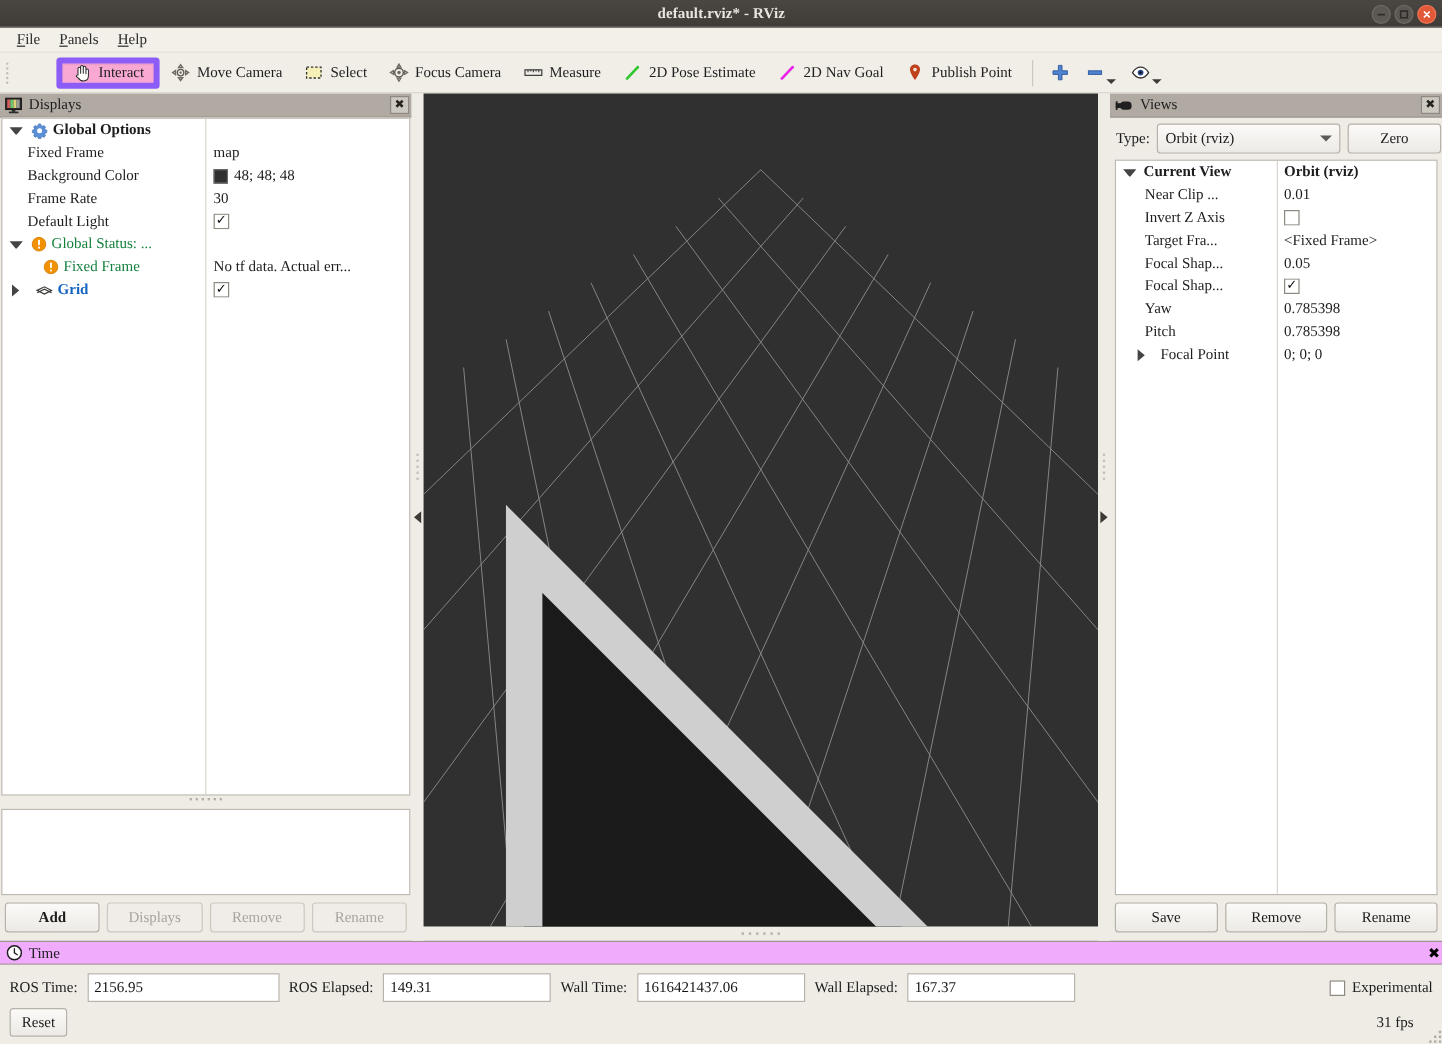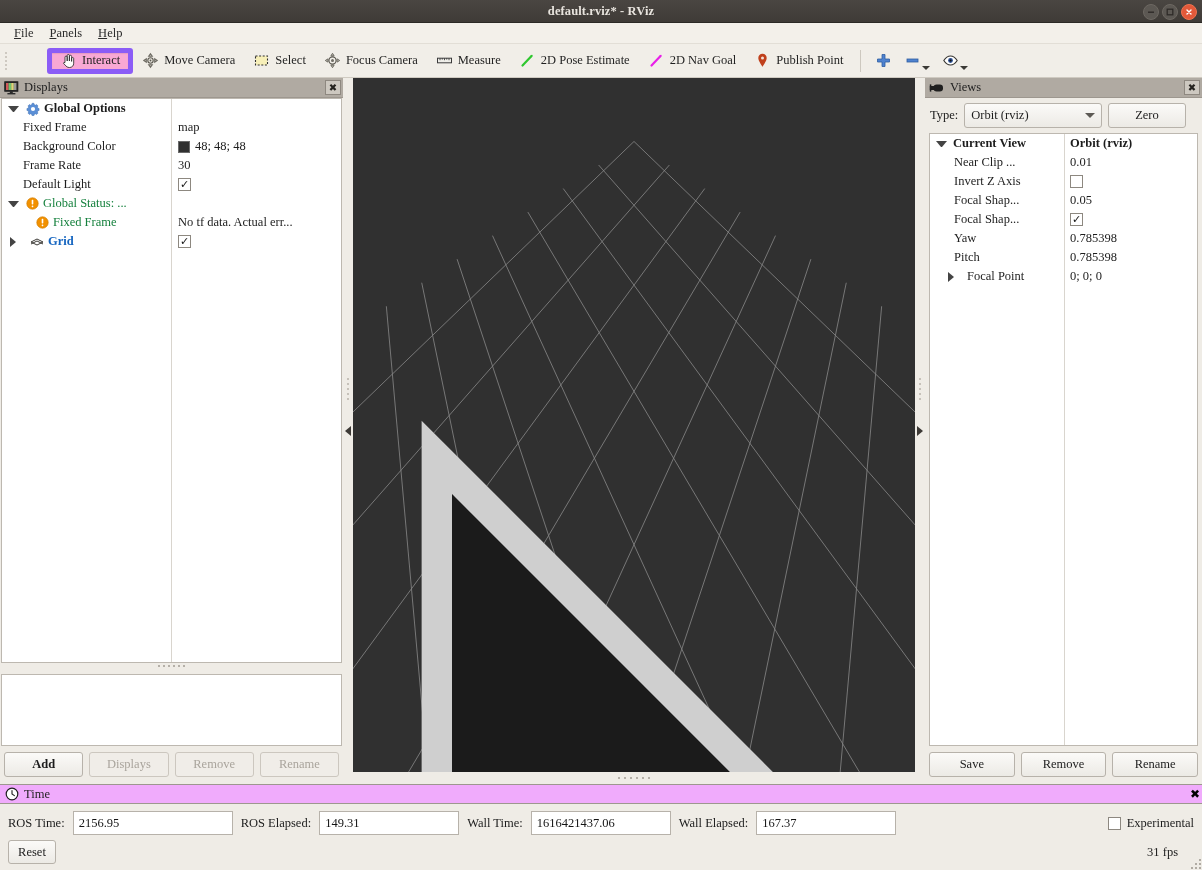--- a/index.html
+++ b/index.html
@@ -270,21 +270,21 @@
     display: flex; align-items: center; justify-content: center; gap: 4px;
     background: #efece6;
   }
   .vp-bottom-dots i { width: 2px; height: 2px; background: #b5b0a8; display: block; }
   .center-col { flex: 1 1 auto; display: flex; flex-direction: column; min-width: 0; }
 
   
   .right-panel { width: 277px; flex: 0 0 277px; }
   .type-row {
     display: flex; align-items: center; gap: 6px;
-    padding: 5px 16px 5px 5px;
+    padding: 5px 1px 5px 5px;
     flex: 0 0 auto;
   }
   .type-row .lbl { font-size: 12.5px; color: #1c1c1c; }
   .combo {
     flex: 1 1 auto; height: 25px;
     border: 1px solid #b7b2aa; border-radius: 3px;
     background: linear-gradient(to bottom, #fbfaf8, #eceae5);
     display: flex; align-items: center;
     padding: 0 6px; font-size: 12.5px; color: #1c1c1c;
     position: relative;
@@ -762,20 +762,28 @@
 
         <div class="tree-row">
           <div class="v-label v-indent1">
               <span>Invert Z Axis</span>
             </div>
           <div class="v-value">
               <span class="chk"></span>
             </div>
         </div>
 
+        <div class="tree-row">
+          <div class="v-label v-indent1">
+              <span>Target Fra...</span>
+            </div>
+          <div class="v-value">
+              <span>&lt;Fixed Frame&gt;</span>
+            </div>
+        </div>
 
 
         <div class="tree-row">
           <div class="v-label v-indent1">
               <span>Focal Shap...</span>
             </div>
           <div class="v-value">
               <span>0.05</span>
             </div>
         </div>

